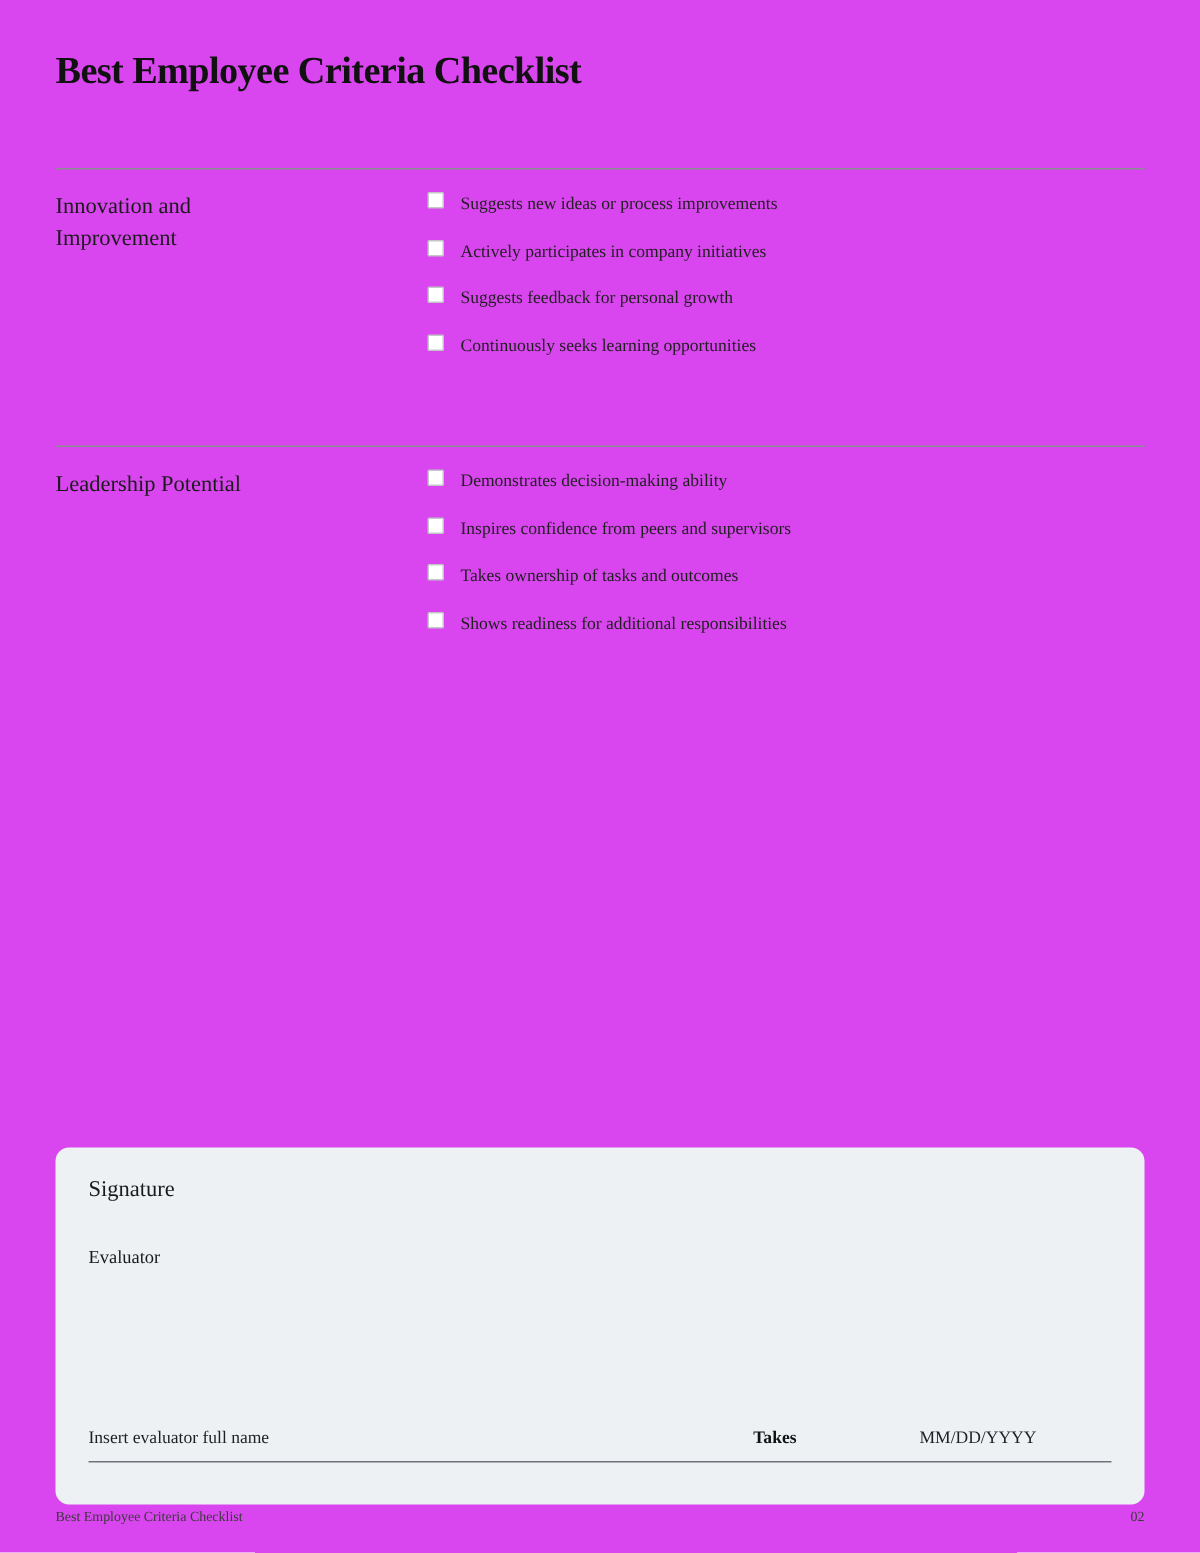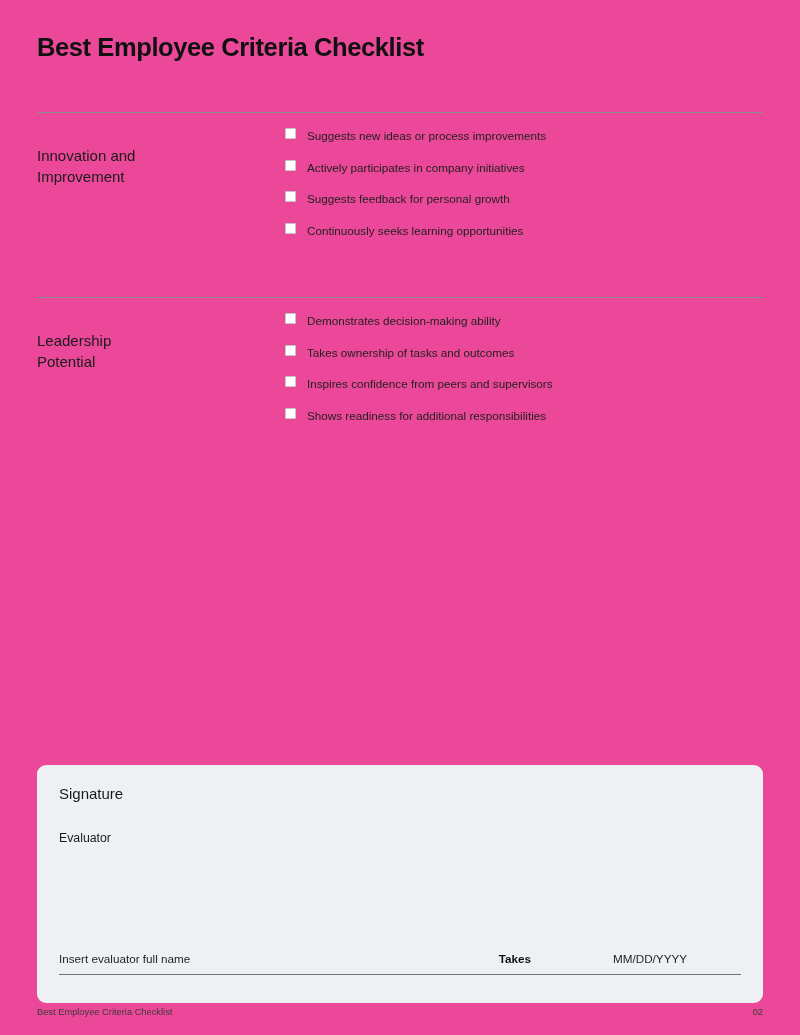--- a/index.html
+++ b/index.html
@@ -11,21 +11,22 @@
     width: 800px;
     height: 1035px;
     position: relative;
     font-family: "Liberation Sans", sans-serif;
     color: #1a1a1a;
     -webkit-font-smoothing: antialiased;
   }
   .page {
     position: absolute;
     inset: 0;
-    background: #ec4899;
+    background: #d946ef;
+    font-family: Liberation Serif, serif;
   }
 
   
   .doc-title {
     position: absolute;
     left: 37px;
     top: 32px;
     font-size: 25.5px;
     font-weight: 700;
     letter-spacing: -0.4px;
@@ -55,21 +56,21 @@
     display: flex;
     align-items: flex-start;
   }
   .section-heading {
     width: 248px;
     flex: 0 0 248px;
     font-size: 15px;
     font-weight: 400;
     line-height: 1.42;
     color: #1a1a1a;
-    padding-top: 33px;
+    padding-top: 16px;
     box-sizing: border-box;
     padding-right: 120px;
   }
   .items {
     flex: 1 1 auto;
     padding-top: 16px;
   }
   .item {
     display: flex;
     height: 31.5px;
@@ -203,25 +204,25 @@
         <div class="section-rule"></div>
         <div class="section-body">
           <div class="section-heading">Leadership Potential</div>
           <div class="items">
             <div class="item">
               <div class="checkbox"></div>
               <div class="item-label">Demonstrates decision-making ability</div>
             </div>
             <div class="item">
               <div class="checkbox"></div>
+              <div class="item-label">Inspires confidence from peers and supervisors</div>
+            </div>
+            <div class="item">
+              <div class="checkbox"></div>
               <div class="item-label">Takes ownership of tasks and outcomes</div>
-            </div>
-            <div class="item">
-              <div class="checkbox"></div>
-              <div class="item-label">Inspires confidence from peers and supervisors</div>
             </div>
             <div class="item">
               <div class="checkbox"></div>
               <div class="item-label">Shows readiness for additional responsibilities</div>
             </div>
           </div>
         </div>
       </div>
     </div>
 

